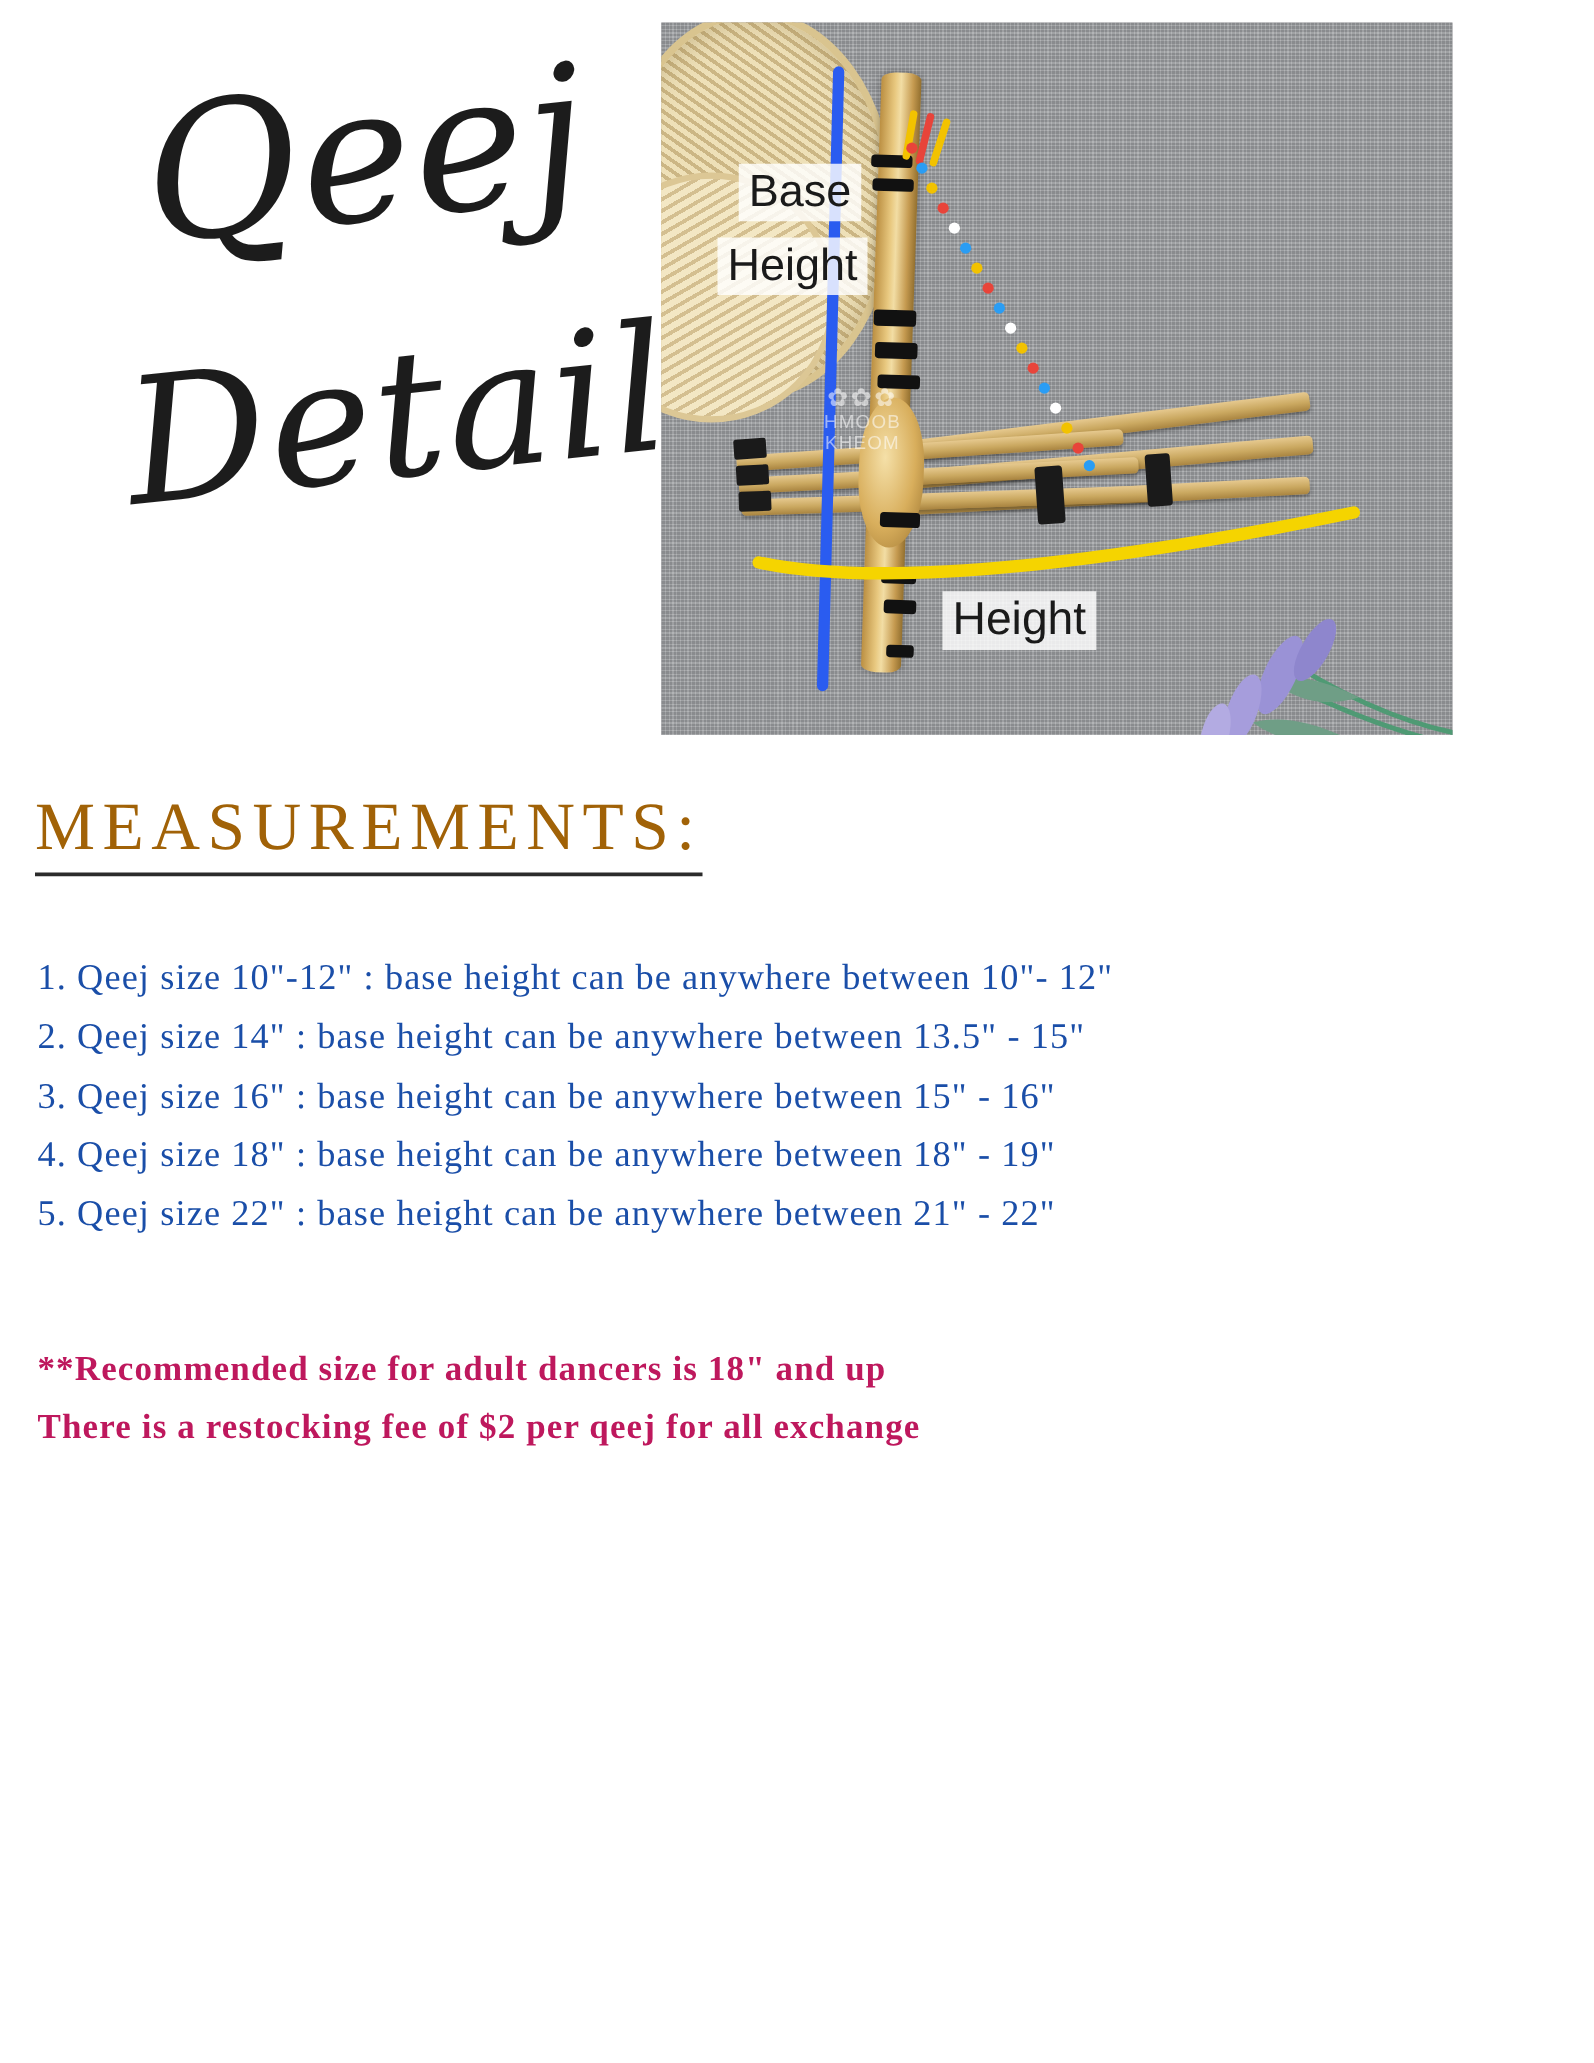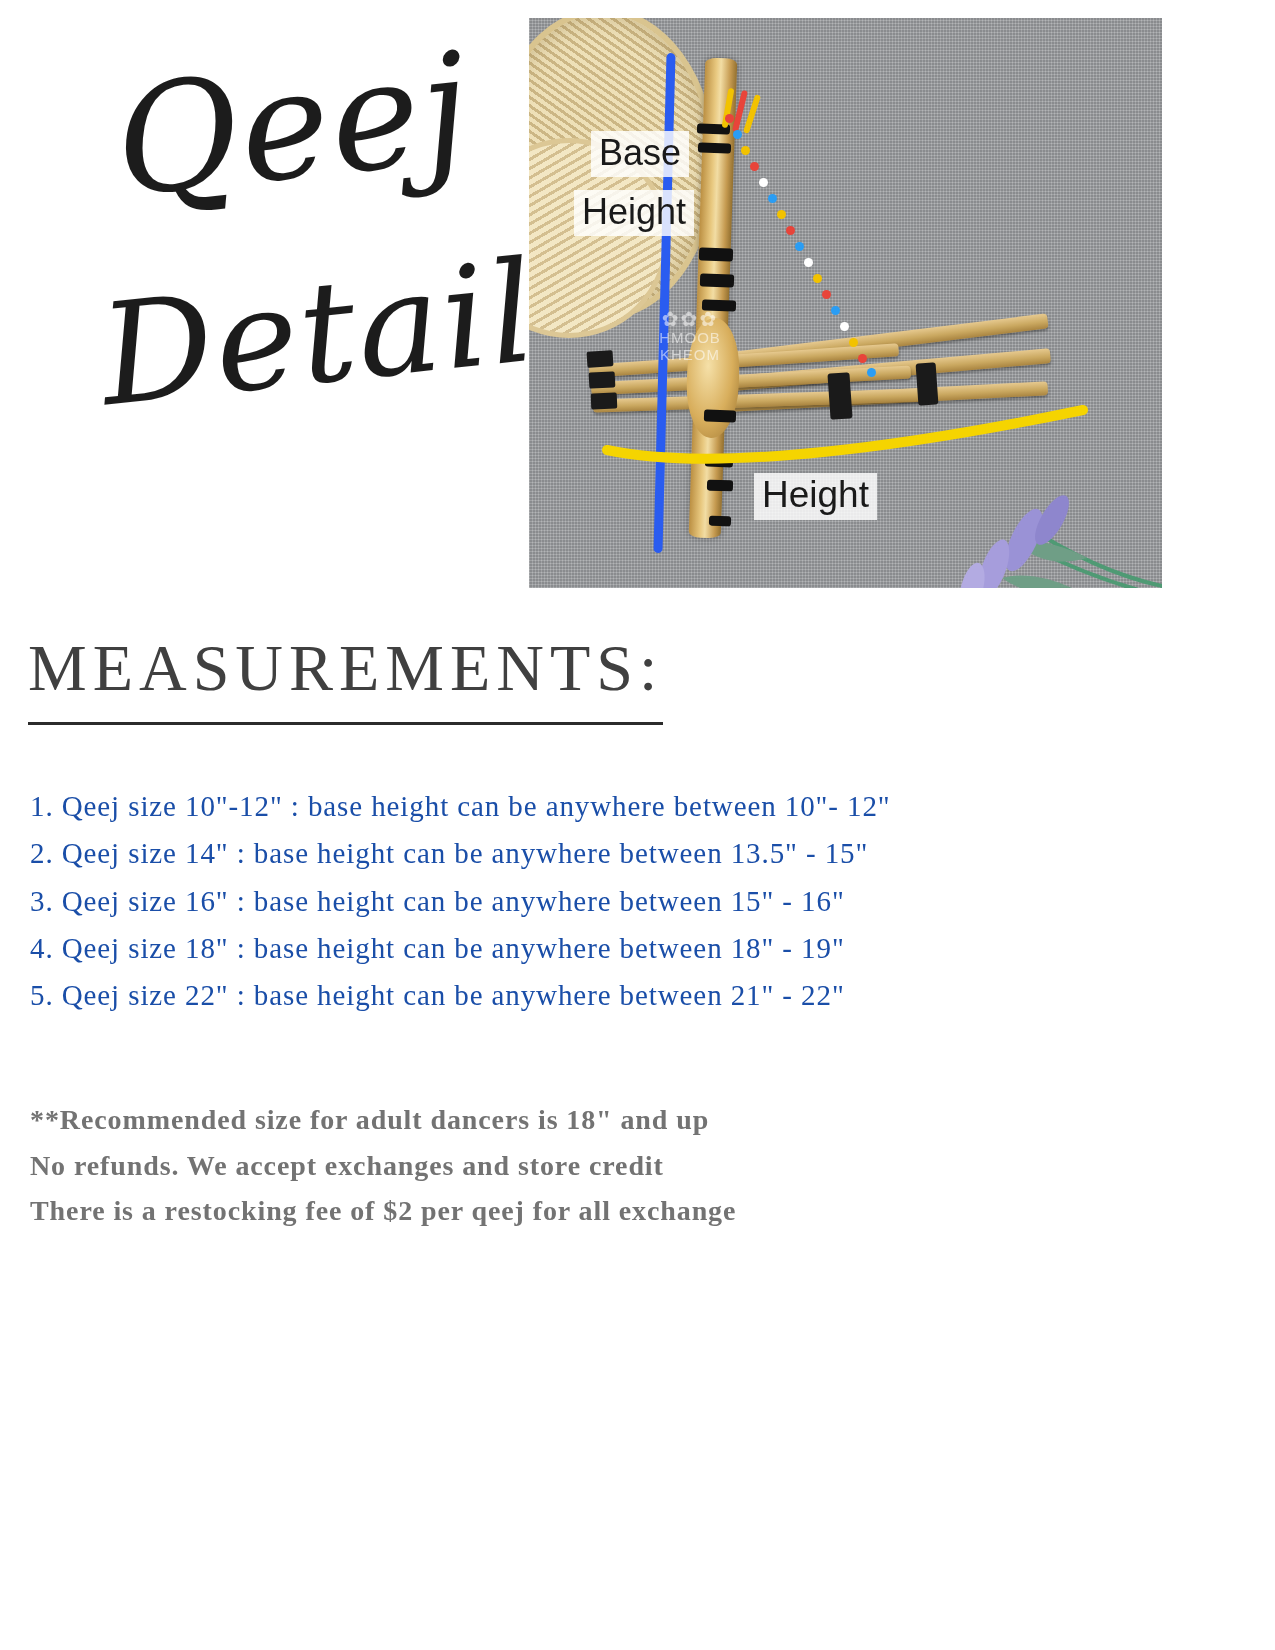--- a/index.html
+++ b/index.html
@@ -214,27 +214,27 @@
   
   .content {
     position: absolute;
     left: 0;
     top: 630px;
     width: 1275px;
   }
   .section-title {
     margin: 0 0 6px 28px;
     font-family: "Liberation Serif", serif;
-    font-size: 66px;
+    font-size: 54px;
     font-weight: 400;
     letter-spacing: 6px;
-    color: #404040;
+    color: #a16207;
     display: inline-block;
     border-bottom: 3px solid #2b2b2b;
-    padding-bottom: 16px;
+    padding-bottom: 6px;
   }
   .intro {
     margin: 22px 0 0 28px;
     color: #2b2b2b;
     font-family: "Liberation Serif", serif;
     font-weight: bold;
     font-size: 29px;
     line-height: 1.58;
     letter-spacing: 1.1px;
   }
@@ -250,21 +250,21 @@
   }
   .closing {
     margin: 48px 0 0 28px;
     color: #1a4ea8;
     font-family: "Liberation Serif", serif;
     font-size: 29px;
     letter-spacing: 0.9px;
   }
   .notes {
     margin: 78px 0 0 30px;
-    color: #737373;
+    color: #be185d;
     font-family: "Liberation Serif", serif;
     font-weight: bold;
     font-size: 28px;
     line-height: 1.62;
     letter-spacing: 0.9px;
   }
 </style>
 </head>
 <body>
 
@@ -373,16 +373,15 @@
     <li>1. Qeej size 10"-12" : base height can be anywhere between 10"- 12"</li>
     <li>2. Qeej size 14" : base height can be anywhere between 13.5" - 15"</li>
     <li>3. Qeej size 16" : base height can be anywhere between 15" - 16"</li>
     <li>4. Qeej size 18" : base height can be anywhere between 18" - 19"</li>
     <li>5. Qeej size 22" : base height can be anywhere between 21" - 22"</li>
   </ul>
 
 
   <div class="notes">
     <div>**Recommended size for adult dancers is 18" and up</div>
-    <div>No refunds. We accept exchanges and store credit</div>
     <div>There is a restocking fee of $2 per qeej for all exchange</div>
   </div>
 </div>
 
 </body></html>

